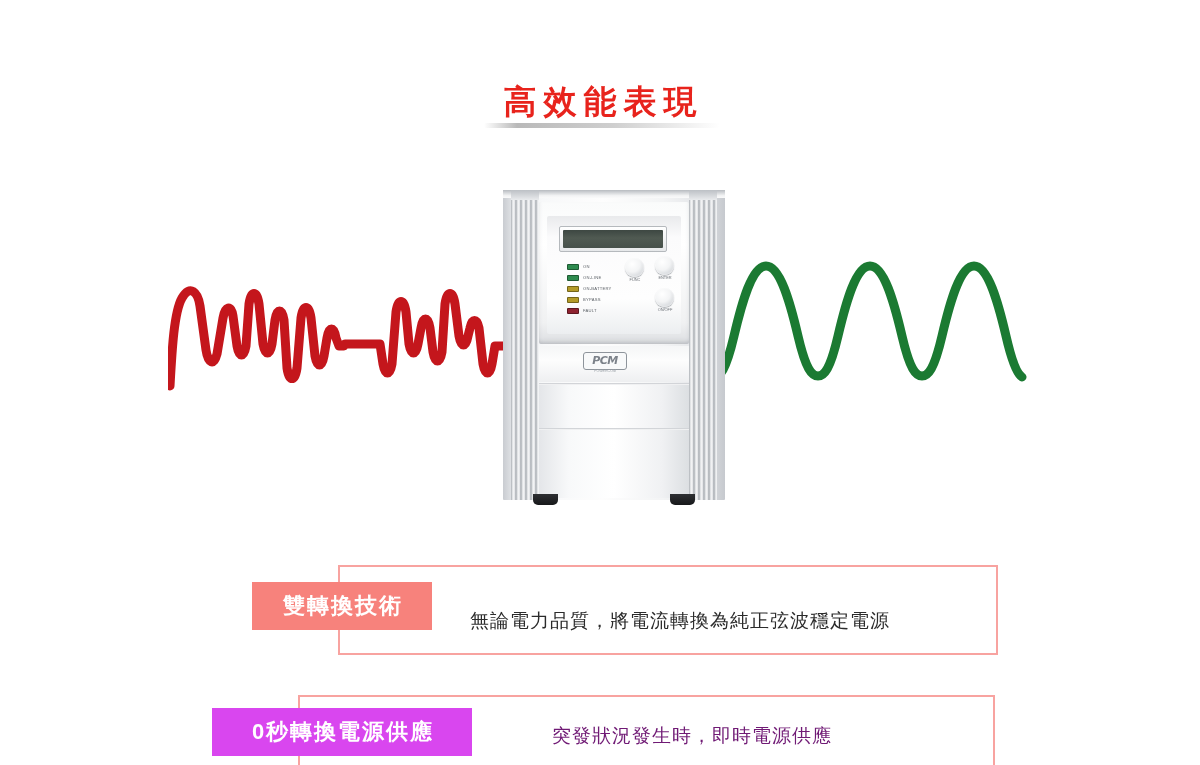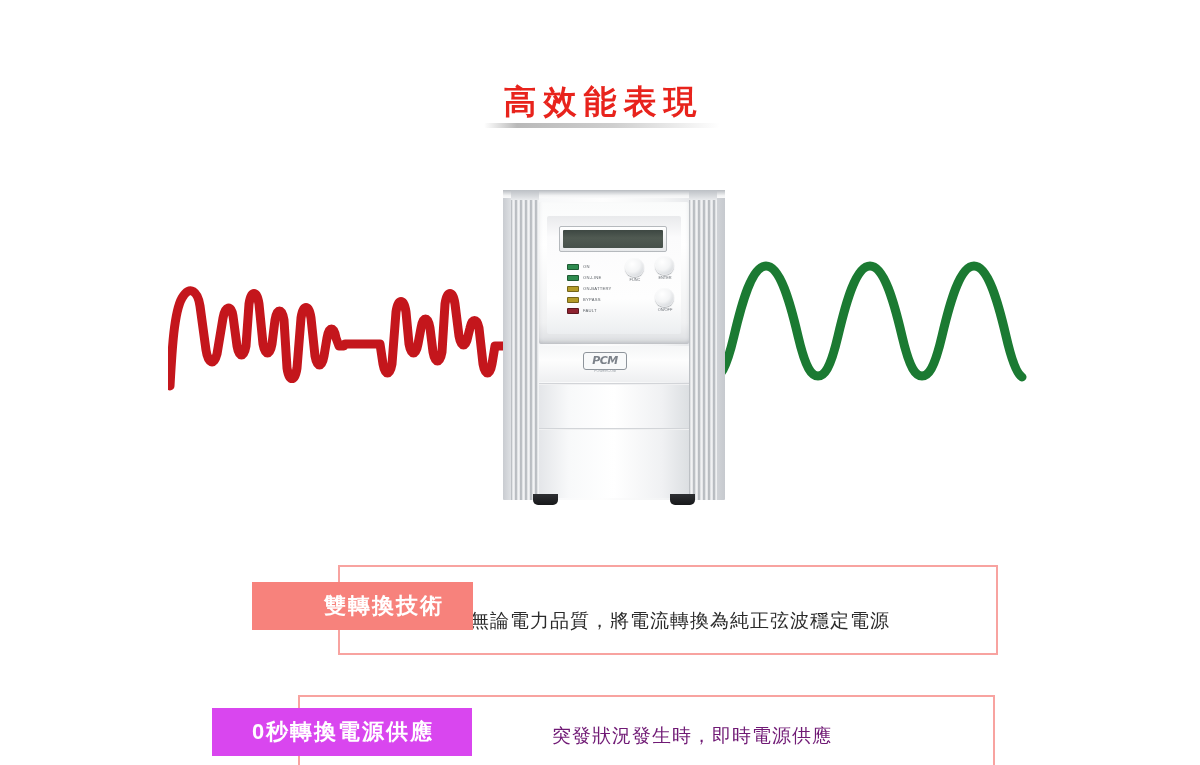--- a/index.html
+++ b/index.html
@@ -294,21 +294,21 @@
   .feature-desc {
     position: absolute;
     color: #2b2b2b;
     white-space: nowrap;
     letter-spacing: 1px;
   }
 
   
   #row1 { left: 0; top: 560px; width: 1200px; height: 105px; }
   #row1 .feature-box  { left: 338px; top: 5px;  width: 660px; height: 90px; }
-  #row1 .feature-badge{ left: 252px; top: 582px - 560px; width: 180px; height: 48px; font-size: 22px; padding-left: 41px; }
+  #row1 .feature-badge{ left: 252px; top: 582px - 560px; width: 180px; height: 48px; font-size: 22px; }
   #row1 .feature-desc { left: 470px; top: 48px; font-size: 19px; }
 
   
   #row2 { left: 0; top: 690px; width: 1200px; height: 75px; }
   #row2 .feature-box  { left: 298px; top: 5px; width: 697px; height: 90px; }
   #row2 .feature-badge{ left: 212px; top: 18px; width: 260px; height: 48px; font-size: 22px; }
   #row2 .feature-desc { left: 552px; top: 33px; font-size: 19px; }
 </style>
 </head>
 <body>

